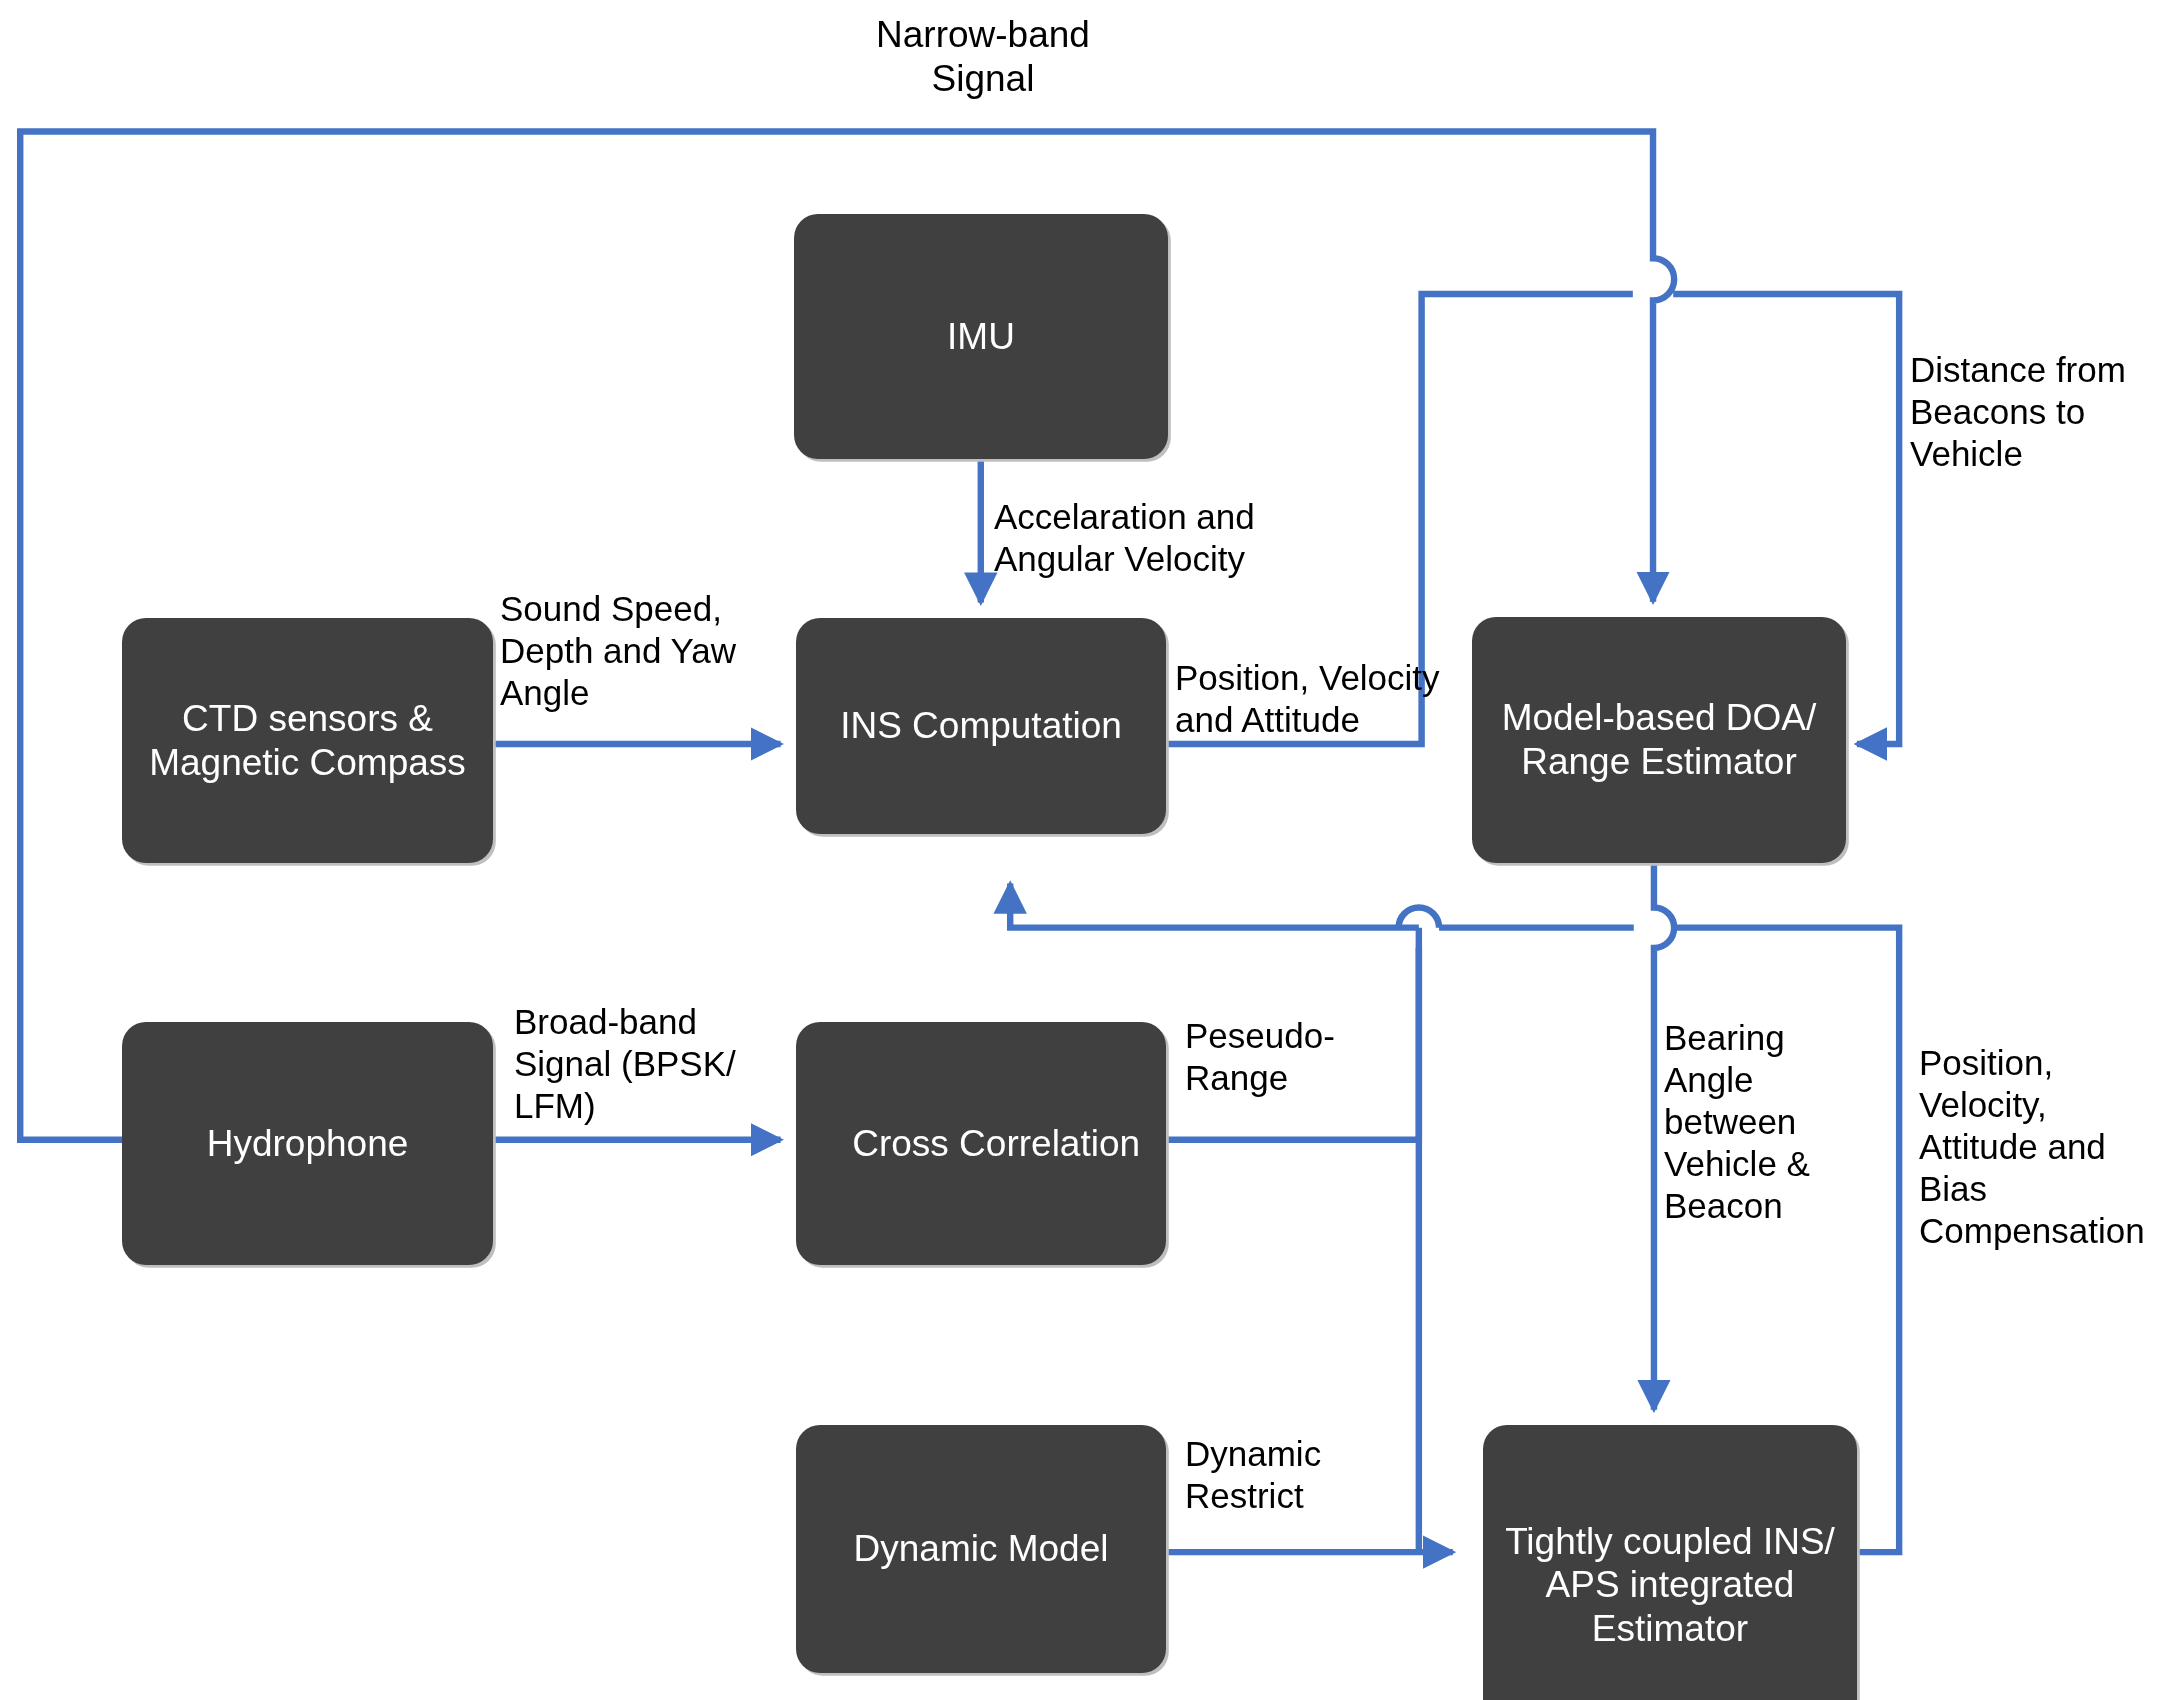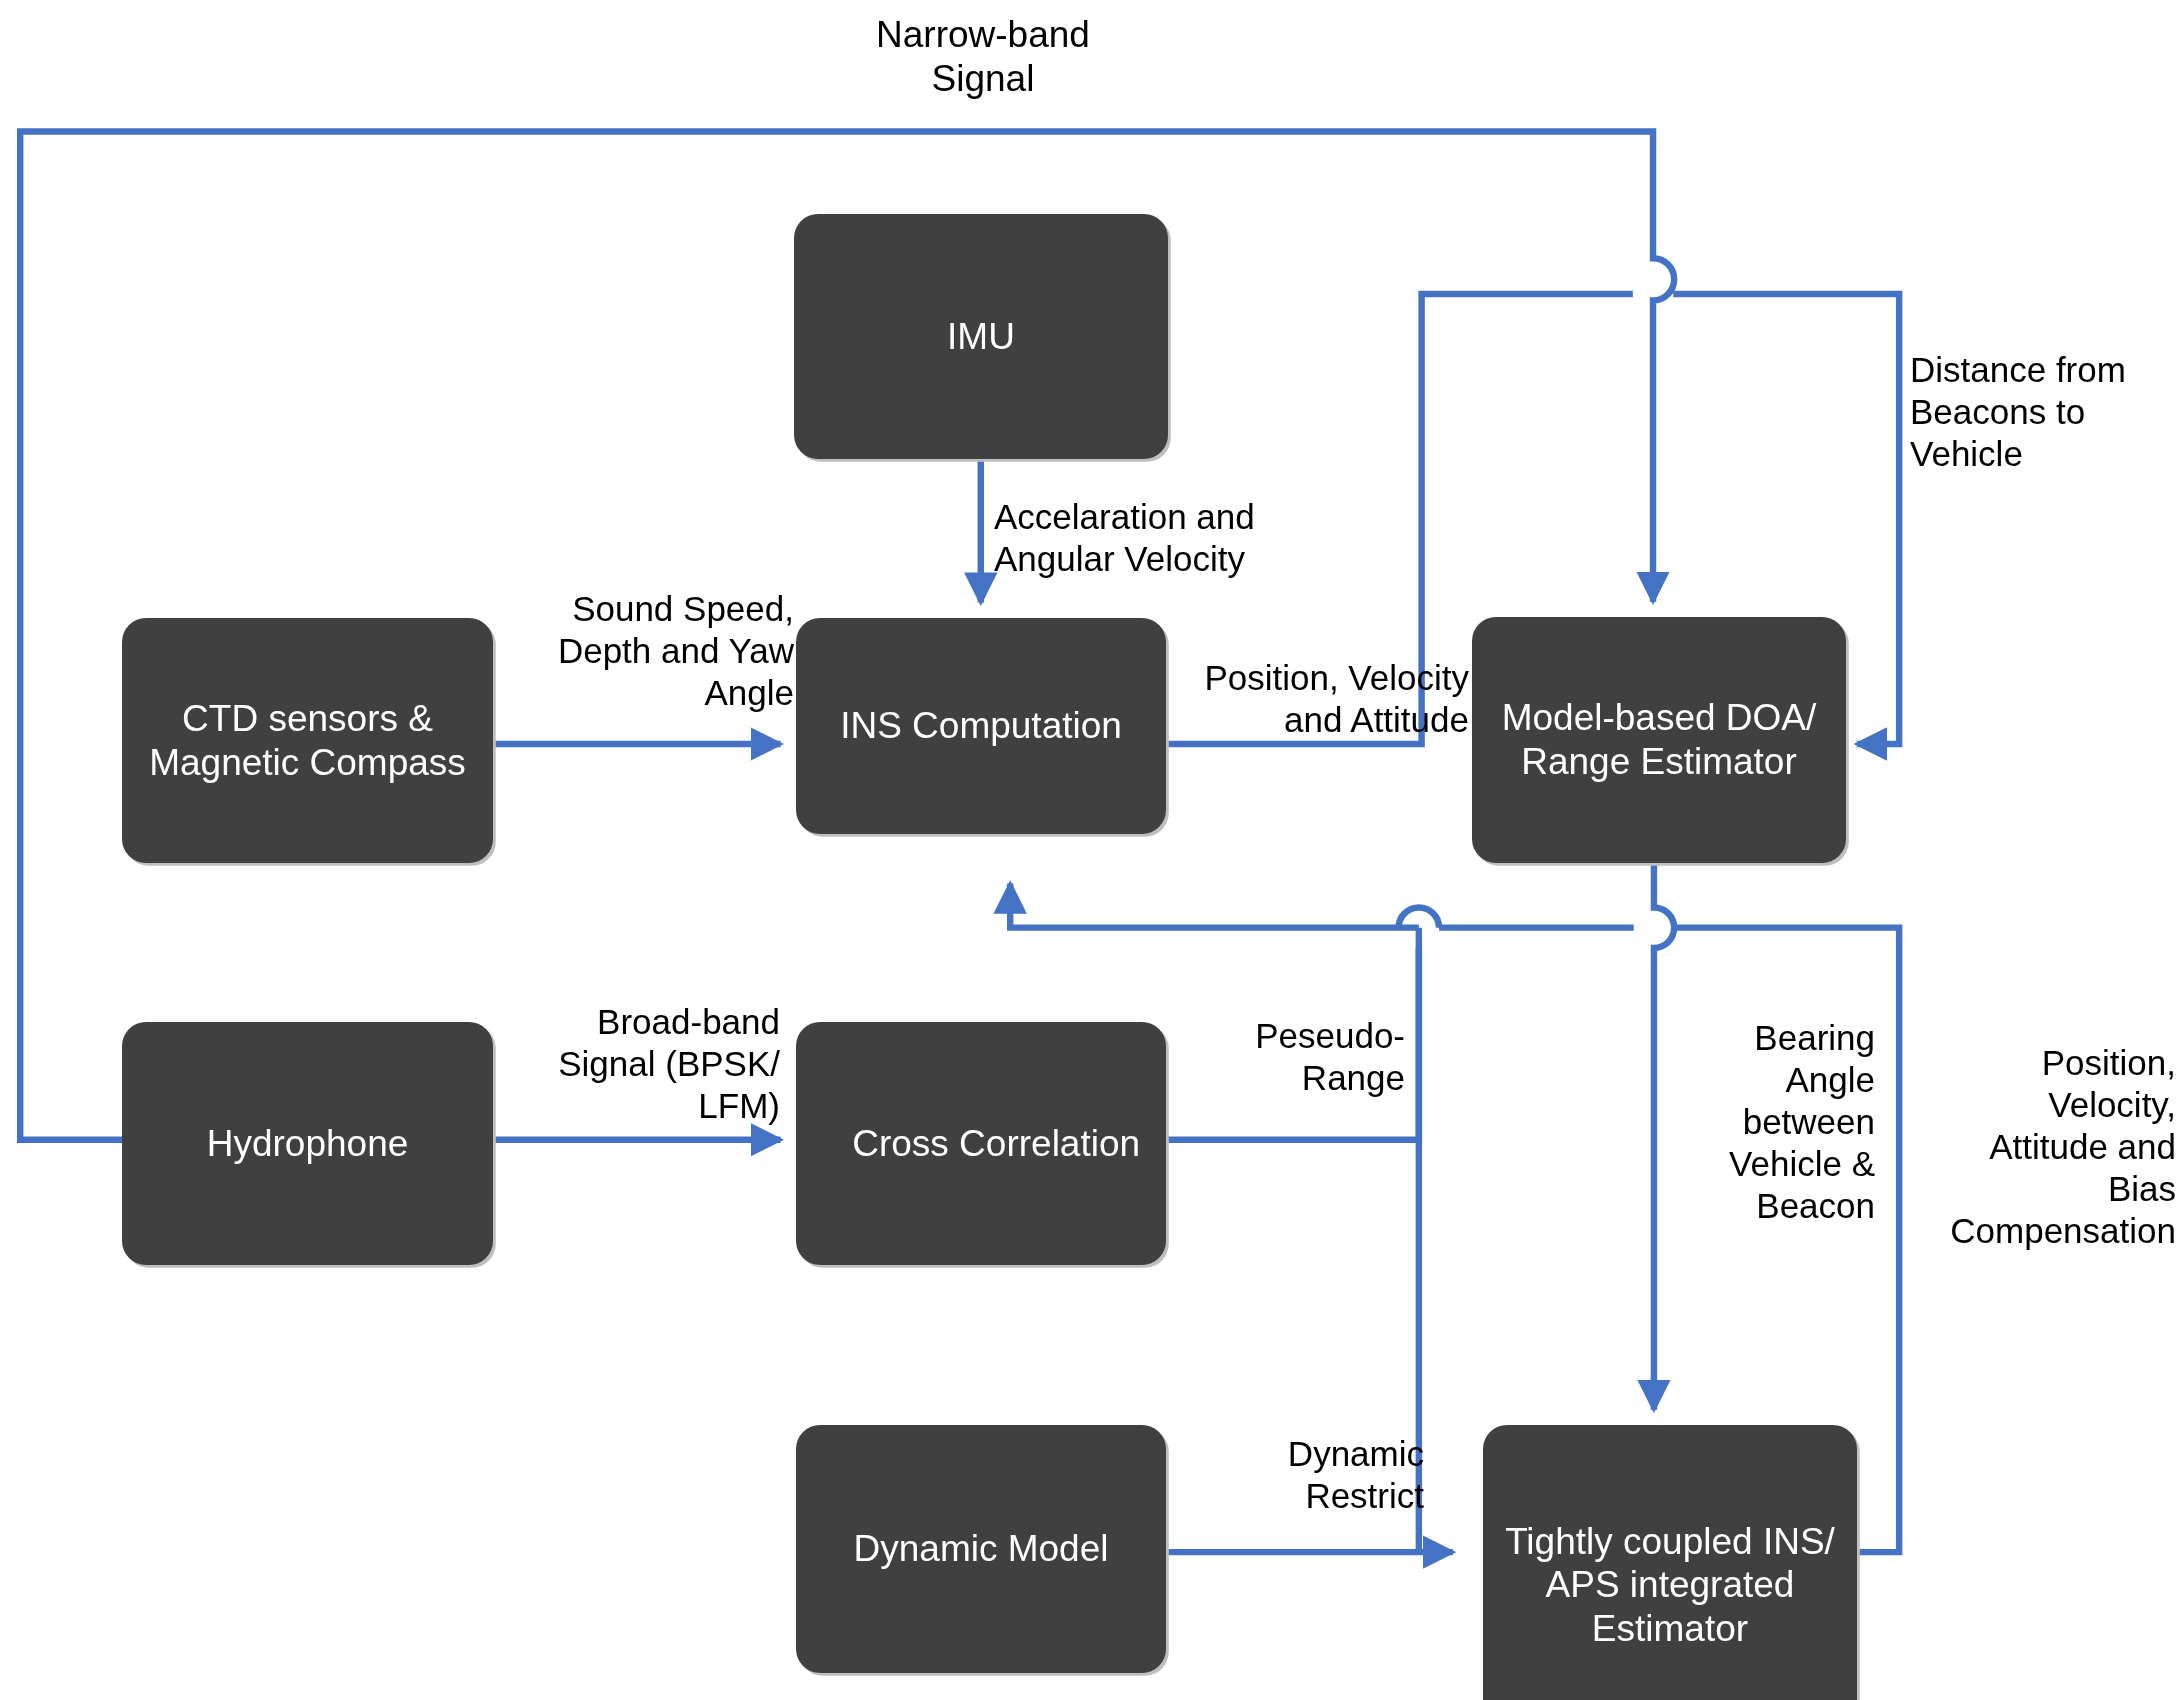--- a/index.html
+++ b/index.html
@@ -5,21 +5,21 @@
   html,body{margin:0;padding:0;background:#ffffff;}
   body{width:2182px;height:1701px;position:relative;overflow:hidden;
        font-family:"Liberation Sans",sans-serif;color:#000;}
   #stage{position:absolute;left:0;top:0;width:2182px;height:1701px;}
   svg.wires{position:absolute;left:0;top:0;width:2182px;height:1701px;}
   .node{position:absolute;background:#404040;border-radius:24px;
         box-shadow:2.8px 2.8px 0 0 #BFBFBF;display:flex;align-items:center;
         justify-content:center;text-align:center;color:#ffffff;
         font-size:37px;line-height:1.18;padding:0 14.7px;box-sizing:border-box;}
   .elabel{position:absolute;color:#000;font-size:35px;line-height:1.2;
-          text-align:right;white-space:pre-line;}
+          text-align:left;white-space:pre-line;}
   .ttl{position:absolute;color:#000;font-size:37px;line-height:1.2;
        text-align:center;white-space:pre-line;}
 </style>
 </head>
 <body>
 
 <div id="stage">
 
   <svg class="wires" viewBox="0 0 2376 1852" xmlns="http://www.w3.org/2000/svg">
     <defs>

